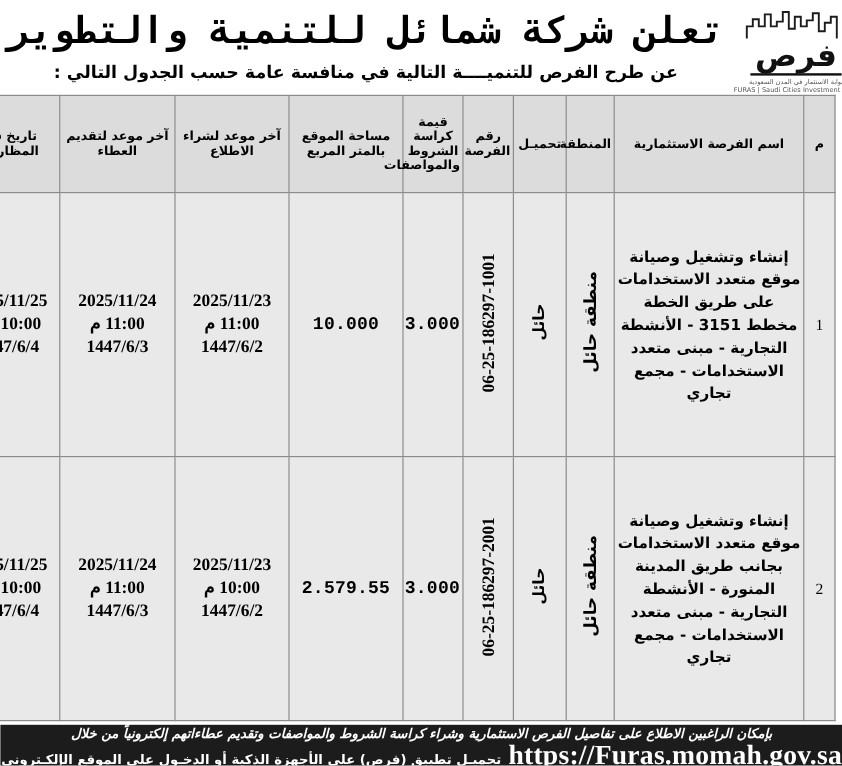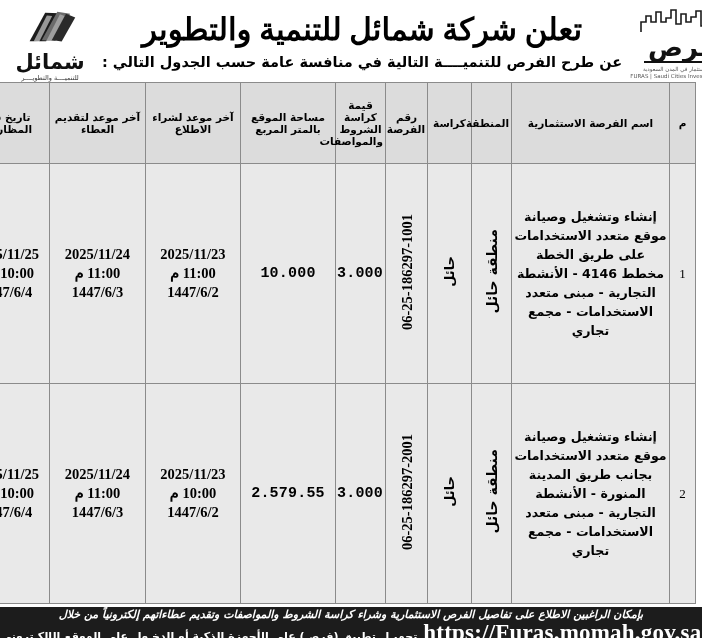--- a/index.html
+++ b/index.html
@@ -73,21 +73,21 @@
   .header-text {
     flex: 1 1 auto;
     display: flex;
     flex-direction: column;
     justify-content: center;
     align-items: stretch;
     padding: 0 4px;
     box-sizing: border-box;
   }
   .announce-title {
-    font-family: Liberation Serif, serif;
+    font-family: Liberation Mono, monospace;
     font-weight: bold;
     font-size: 31px;
     line-height: 40px;
     text-align: center;
     color: #000;
     white-space: nowrap;
     letter-spacing: -0.5px;
   }
   .announce-sub {
     font-family: "DejaVu Sans", sans-serif;
@@ -285,35 +285,20 @@
     letter-spacing: 0.2px;
   }
 </style>
 </head>
 <body>
 
 <div class="page">
 
   <div class="header">
 
-    <div class="logo-shamael">
-      <span class="shamael-mark">
-        <svg viewBox="0 0 62 44" width="62" height="44" aria-hidden="true">
-          <g transform="rotate(-14 31 22)">
-            <path d="M8 30 L30 6 L44 10 L24 34 Z" fill="#1c1c1c"></path>
-            <path d="M20 32 L42 8 L54 13 L33 36 Z" fill="#6b6b6b"></path>
-            <path d="M30 34 L50 12 L58 18 L39 38 Z" fill="#2a2a2a"></path>
-            <path d="M12 31 L31 9 L36 11 L17 33 Z" fill="#ffffff" opacity="0.55"></path>
-            <path d="M25 33 L44 11 L48 14 L29 35 Z" fill="#ffffff" opacity="0.35"></path>
-          </g>
-        </svg>
-      </span>
-      <span class="shamael-word">شمائل</span>
-      <span class="shamael-sub">للتنميــــة والتطويــــر</span>
-    </div>
 
     <div class="header-text">
       <div class="announce-title">تعلن شركة شمائل للتنمية والتطوير</div>
       <div class="announce-sub">عن طرح الفرص للتنميــــة التالية في منافسة عامة حسب الجدول التالي :</div>
     </div>
 
     <div class="logo-furas">
       <svg class="furas-skyline" viewBox="0 0 86 26" aria-hidden="true">
         <path d="M2 24 L2 14 L7 14 L7 8 L12 8 L12 14 L17 14 L17 4 L22 4 L22 14 L27 14 L27 10 L32 10 L32 2 L37 2 L37 16 L42 16 L42 6 L47 6 L47 14 L52 14 L52 9 L57 9 L57 3 L62 3 L62 18 L67 18 L67 11 L72 11 L72 6 L77 6 L77 24" fill="none" stroke="#1c1c1c" stroke-width="1.6"></path>
       </svg>
@@ -336,34 +321,34 @@
           <col class="c-area">
           <col class="c-buy">
           <col class="c-submit">
           <col class="c-open">
       </colgroup>
       <thead>
         <tr>
           <th>م</th>
           <th>اسم الفرصة الاستثمارية</th>
           <th>المنطقة</th>
-          <th>كراسة</th>
+          <th>تحميـل</th>
           <th>رقم الفرصة</th>
           <th>قيمة كراسة الشروط والمواصفات</th>
           <th>مساحة الموقع بالمتر المربع</th>
           <th>آخر موعد لشراء الاطلاع</th>
           <th>آخر موعد لتقديم العطاء</th>
           <th>تاريخ فتح المظاريف</th>
         </tr>
       </thead>
       <tbody>
 
         <tr style="height:220px;">
           <td class="num">1</td>
-          <td class="name">إنشاء وتشغيل وصيانة موقع متعدد الاستخدامات على طريق الخطة مخطط 4146 - الأنشطة التجارية - مبنى متعدد الاستخدامات - مجمع تجاري</td>
+          <td class="name">إنشاء وتشغيل وصيانة موقع متعدد الاستخدامات على طريق الخطة مخطط 3151 - الأنشطة التجارية - مبنى متعدد الاستخدامات - مجمع تجاري</td>
           <td class="vertical-cell">
             <span class="vtext">منطقة حائل</span>
           </td>
           <td class="vertical-cell">
             <span class="vtext small">حائل</span>
           </td>
           <td class="vertical-cell">
             <span class="vtext oppno">06-25-186297-1001</span>
           </td>
           <td class="numeric">3.000</td>

